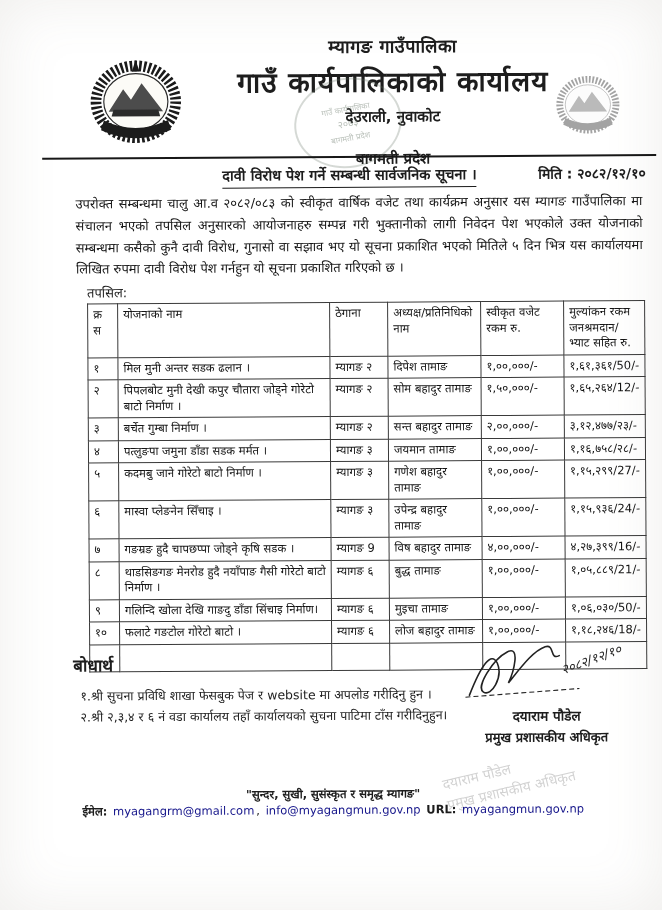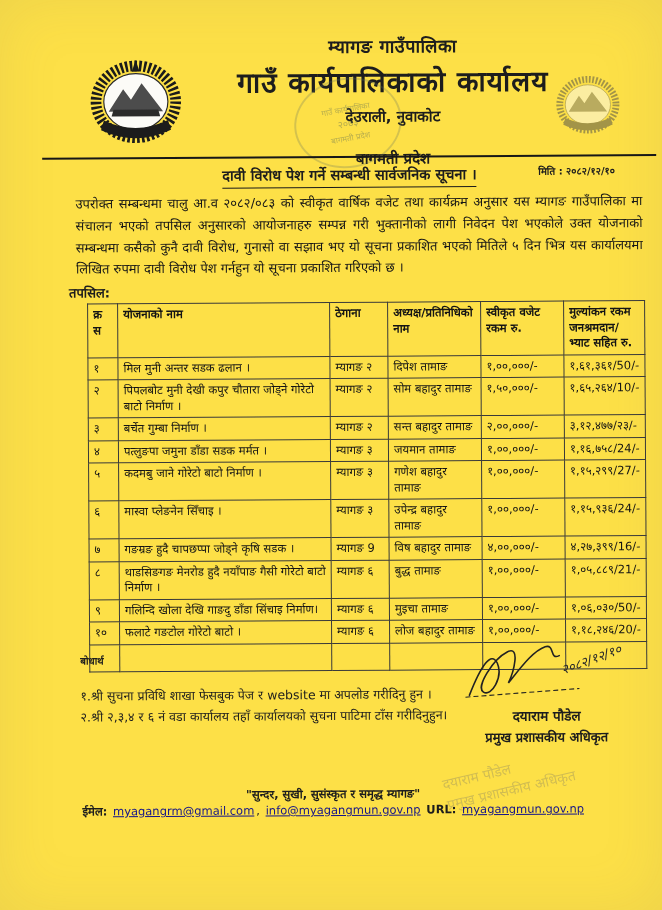--- a/index.html
+++ b/index.html
@@ -4,21 +4,21 @@
 <style>
   html,body{margin:0;padding:0;}
   body{
     width:662px;height:910px;
     background:#e9e8e4;
     font-family:"DejaVu Sans","Liberation Sans",sans-serif;
     color:#1d1d1d;
   }
   .page{
     position:relative;width:662px;height:910px;overflow:hidden;
-    background:#fde047;
+    background:#ffffff;
     box-shadow:inset 0 0 60px rgba(120,115,100,0.12);
   }
   .content{position:absolute;inset:0;transform:rotate(-0.35deg);}
 
   
   .emblem-left{position:absolute;left:84px;top:52px;width:108px;height:102px;}
   .emblem-right{position:absolute;left:552px;top:72px;width:76px;height:72px;opacity:0.5;filter:grayscale(1);}
   .head-center{position:absolute;left:160px;top:34px;width:470px;text-align:center;}
   .muni-name{font-size:18px;font-weight:bold;letter-spacing:0.5px;}
   .office-name{font-size:28px;font-weight:bold;margin-top:4px;letter-spacing:1px;}
@@ -34,63 +34,63 @@
   .stamp .s2{font-size:10px;}
 
   .rule{position:absolute;left:44px;top:156px;width:614px;border-top:2.2px solid #171717;}
 
   
   .title-row{position:absolute;left:0;top:164px;width:662px;}
   .notice-title{
     position:absolute;left:224px;top:0;font-size:14.5px;font-weight:bold;
     border-bottom:1.6px solid #1a1a1a;padding-bottom:3px;white-space:nowrap;
   }
-  .notice-date{position:absolute;left:540px;top:1px;font-size:10px;font-weight:bold;white-space:nowrap;}
+  .notice-date{position:absolute;left:540px;top:1px;font-size:14px;font-weight:bold;white-space:nowrap;}
 
   
   .body-par{
     position:absolute;left:77px;top:192px;width:567px;
     font-size:13px;line-height:1.68;text-align:justify;color:#161616;
   }
-  .tapasil{position:absolute;left:70px;top:282px;font-size:13px;font-weight:bold;}
+  .tapasil{position:absolute;left:88px;top:282px;font-size:13px;font-weight:normal;}
 
   
   table.projects{
     position:absolute;left:88px;top:302px;width:557px;
     border-collapse:collapse;table-layout:fixed;
     font-size:11.5px;line-height:1.35;color:#141414;
   }
   table.projects th,table.projects td{
     border:1.2px solid #3a3a3a;padding:3px 5px;vertical-align:top;
     word-wrap:break-word;text-align:left;font-weight:normal;
   }
-  table.projects th{font-weight:bold;}
+  table.projects th{font-weight:normal;}
   td.c-sn,th.c-sn{text-align:center;}
   table.projects tr.empty-row td{height:20px;}
 
   
-  .bodharth{position:absolute;left:79px;top:652px;font-size:10px;font-weight:bold;}
+  .bodharth{position:absolute;left:72px;top:652px;font-size:17px;font-weight:bold;}
   .notes{position:absolute;left:79px;top:684px;font-size:12.5px;line-height:1.7;width:380px;}
 
   
   .sig-block{position:absolute;left:430px;top:640px;width:230px;text-align:center;}
   .sig-svg{display:block;margin:0 auto;}
   .sig-name{font-size:13.5px;font-weight:bold;margin-top:2px;}
   .sig-post{font-size:13px;font-weight:bold;margin-top:3px;}
   .sig-stamp{
     position:absolute;left:440px;top:748px;width:240px;
     transform:rotate(-13deg);opacity:0.30;color:#6a6a6a;
     font-size:14px;line-height:1.5;text-align:left;pointer-events:none;white-space:nowrap;
   }
 
   
   .motto{position:absolute;left:0;top:786px;width:662px;text-align:center;font-size:11.5px;font-weight:bold;}
   .contact{position:absolute;left:0;top:802px;width:662px;text-align:center;font-size:11.5px;}
   .contact .lbl{font-weight:bold;text-align:center;}
-  .contact .lnk{text-decoration:underline;color:#14148a;}
+  .contact .lnk{color:#14148a;}
   .contact span{margin:0 1px;}
 </style>
 </head>
 <body>
 
 <div class="page">
   <div class="content">
 
     <div class="emblem-left">
       <svg viewBox="0 0 110 105" width="108" height="102">
@@ -160,37 +160,37 @@
             <td>दिपेश तामाङ</td>
             <td>१,००,०००/-</td>
             <td>१,६१,३६१/50/-</td>
           </tr>
           <tr>
             <td class="c-sn">२</td>
             <td>पिपलबोट मुनी देखी कपुर चौतारा जोड्ने गोरेटो बाटो निर्माण ।</td>
             <td>म्यागङ २</td>
             <td>सोम बहादुर तामाङ</td>
             <td>१,५०,०००/-</td>
-            <td>१,६५,२६४/10/-</td>
+            <td>१,६५,२६४/12/-</td>
           </tr>
           <tr>
             <td class="c-sn">३</td>
             <td>बर्चेत गुम्बा निर्माण ।</td>
             <td>म्यागङ २</td>
             <td>सन्त बहादुर तामाङ</td>
             <td>२,००,०००/-</td>
             <td>३,१२,४७७/२३/-</td>
           </tr>
           <tr>
             <td class="c-sn">४</td>
             <td>पत्लुङपा जमुना डाँडा सडक मर्मत ।</td>
             <td>म्यागङ ३</td>
             <td>जयमान तामाङ</td>
             <td>१,००,०००/-</td>
-            <td>१,१६,७५८/24/-</td>
+            <td>१,१६,७५८/२८/-</td>
           </tr>
           <tr>
             <td class="c-sn">५</td>
             <td>कदमबु जाने गोरेटो बाटो निर्माण ।</td>
             <td>म्यागङ ३</td>
             <td>गणेश बहादुर तामाङ</td>
             <td>१,००,०००/-</td>
             <td>१,१५,२९९/27/-</td>
           </tr>
           <tr>
@@ -224,21 +224,21 @@
             <td>मुइचा तामाङ</td>
             <td>१,००,०००/-</td>
             <td>१,०६,०३०/50/-</td>
           </tr>
           <tr>
             <td class="c-sn">१०</td>
             <td>फलाटे गङटोल गोरेटो बाटो ।</td>
             <td>म्यागङ ६</td>
             <td>लोज बहादुर तामाङ</td>
             <td>१,००,०००/-</td>
-            <td>१,१८,२४६/20/-</td>
+            <td>१,१८,२४६/18/-</td>
           </tr>
           <tr class="empty-row">
             <td class="c-sn"></td>
             <td></td>
             <td></td>
             <td></td>
             <td></td>
             <td></td>
           </tr>
         </tbody>

